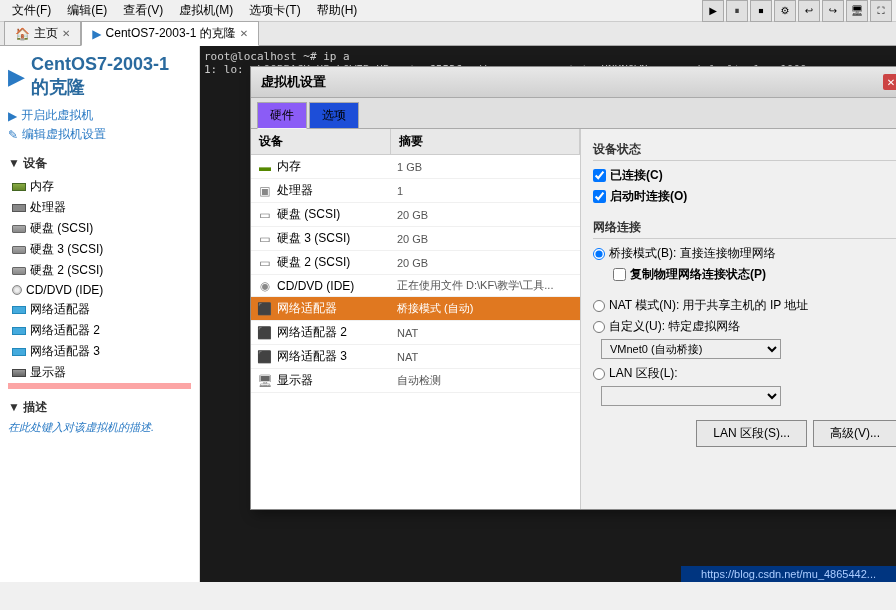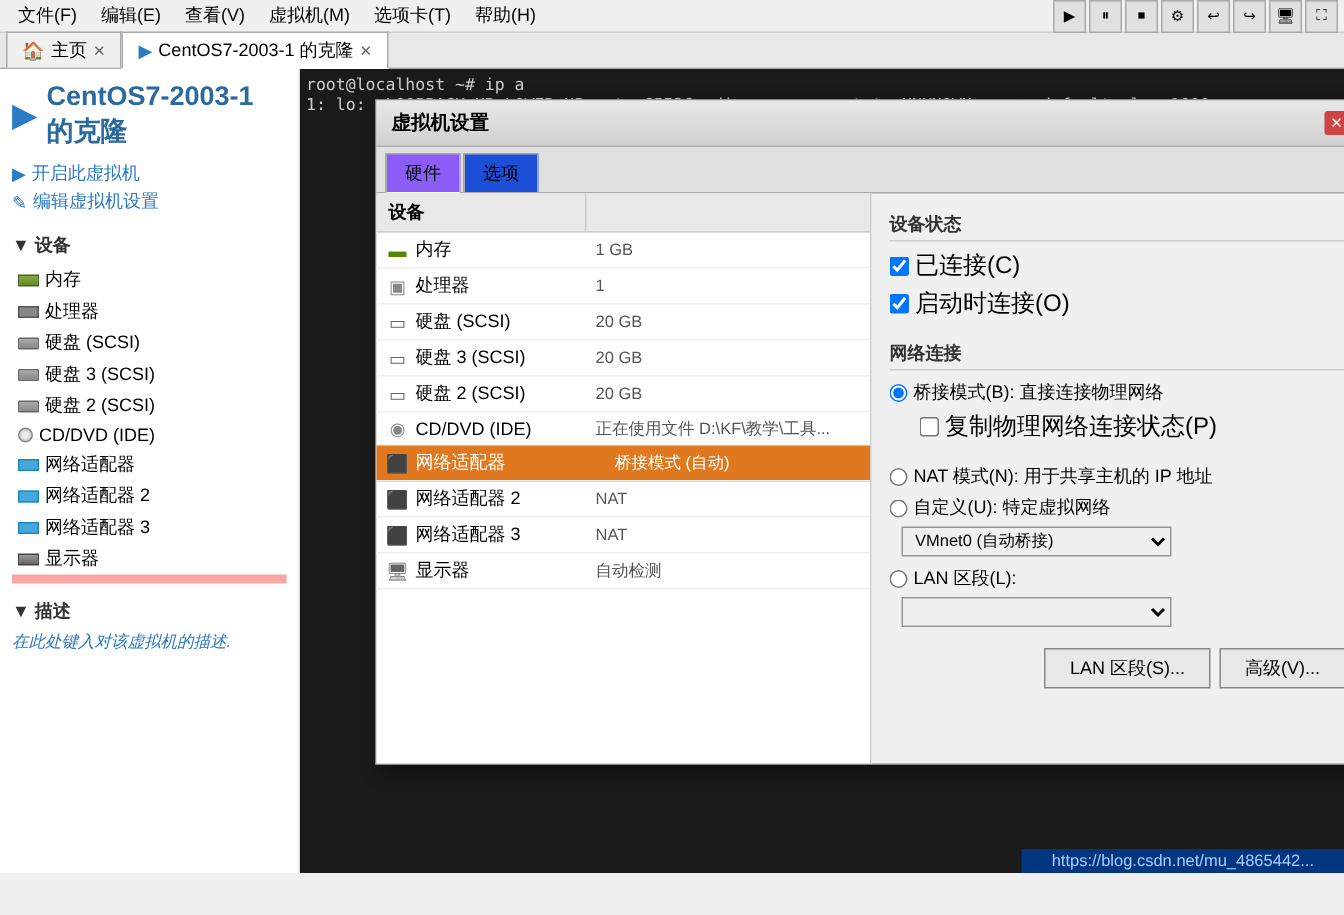--- a/index.html
+++ b/index.html
@@ -65,31 +65,31 @@
     .device-list-header { display: flex; background: #e8e8e8; border-bottom: 1px solid #ccc; }
     .device-list-col { padding: 4px 8px; font-size: 12px; font-weight: bold; border-right: 1px solid #ccc; }
     .device-list-col.name { width: 140px; }
     .device-list-col.summary { flex: 1; }
 
     .device-row { display: flex; align-items: center; padding: 3px 6px; cursor: pointer; font-size: 12px; border-bottom: 1px solid #f0f0f0; }
     .device-row.selected { background: #e07820; color: #fff; }
     .device-row .dev-icon { width: 16px; margin-right: 4px; text-align: center; flex-shrink: 0; }
     .device-row .dev-name { width: 120px; }
     .device-row .dev-summary { flex: 1; color: #555; font-size: 11px; overflow: hidden; text-overflow: ellipsis; white-space: nowrap; }
-    .device-row.selected .dev-summary { color: #fff; margin-left: 13px; }
+    .device-row.selected .dev-summary { color: #fff; }
 
     
     .settings-panel { flex: 1; padding: 12px; overflow-y: auto; }
 
     .settings-section { margin-bottom: 14px; }
     .settings-section-title { font-weight: bold; color: #333; margin-bottom: 6px; font-size: 12px; border-bottom: 1px solid #ccc; padding-bottom: 2px; }
 
     .checkbox-row { display: flex; align-items: center; gap: 4px; margin: 4px 0; }
     .checkbox-row input { width: 13px; height: 13px; }
-    .checkbox-label { font-size: 16px; }
+    .checkbox-label { font-size: 12px; font-weight: bold; }
 
     .radio-row { display: flex; align-items: center; gap: 4px; margin: 4px 0; }
     .radio-row input { width: 12px; height: 12px; }
     .radio-label { font-size: 12px; }
     .radio-row.selected-radio .radio-label { font-weight: normal; }
 
     .dropdown-row { margin: 4px 8px; }
     .dropdown-select { width: 180px; font-size: 11px; padding: 2px 4px; border: 1px solid #999; }
     .dialog-btn { padding: 4px 16px; font-size: 12px; border: 1px solid #888; cursor: pointer; background: #e8e8e8; }
 
@@ -224,20 +224,21 @@
       <div class="dialog-tabs">
         <div class="dialog-tab active">硬件</div>
         <div class="dialog-tab">选项</div>
       </div>
 
       <div class="dialog-body">
 
         <div class="device-list-panel">
           <div class="device-list-header">
             <div class="device-list-col name">设备</div>
+            <div class="device-list-col summary">摘要</div>
           </div>
 
           <div class="device-row">
             <span class="dev-icon" style="color:#558800;">▬</span>
             <span class="dev-name">内存</span>
             <span class="dev-summary">1 GB</span>
           </div>
           <div class="device-row">
             <span class="dev-icon" style="color:#888;">▣</span>
             <span class="dev-name">处理器</span>

